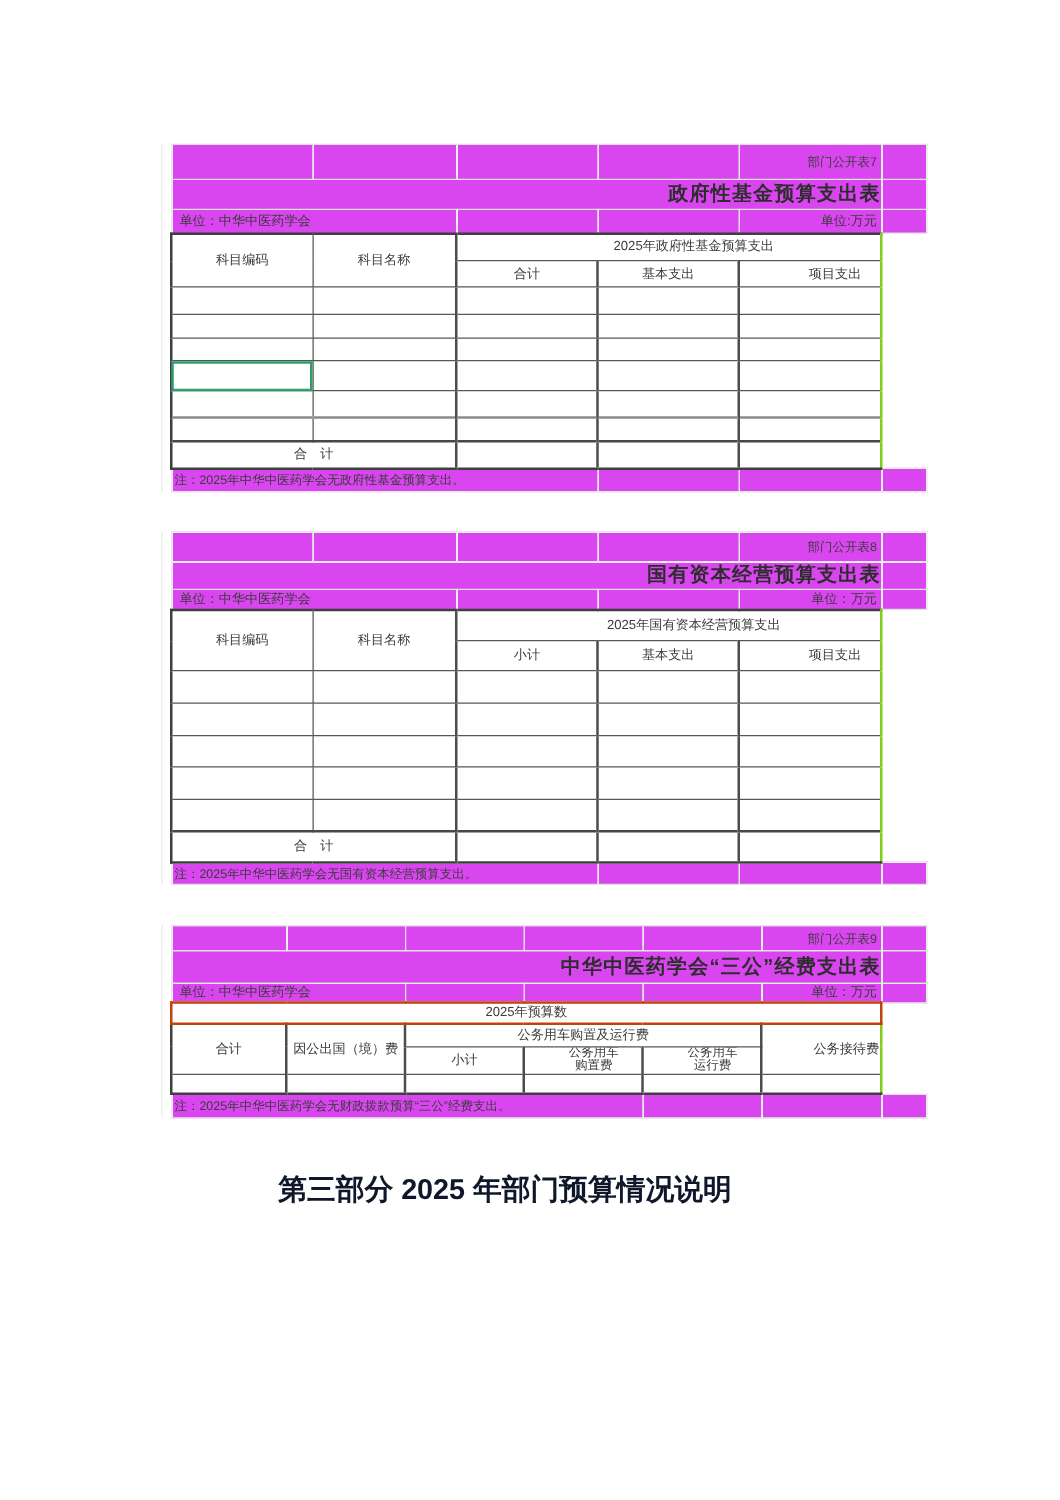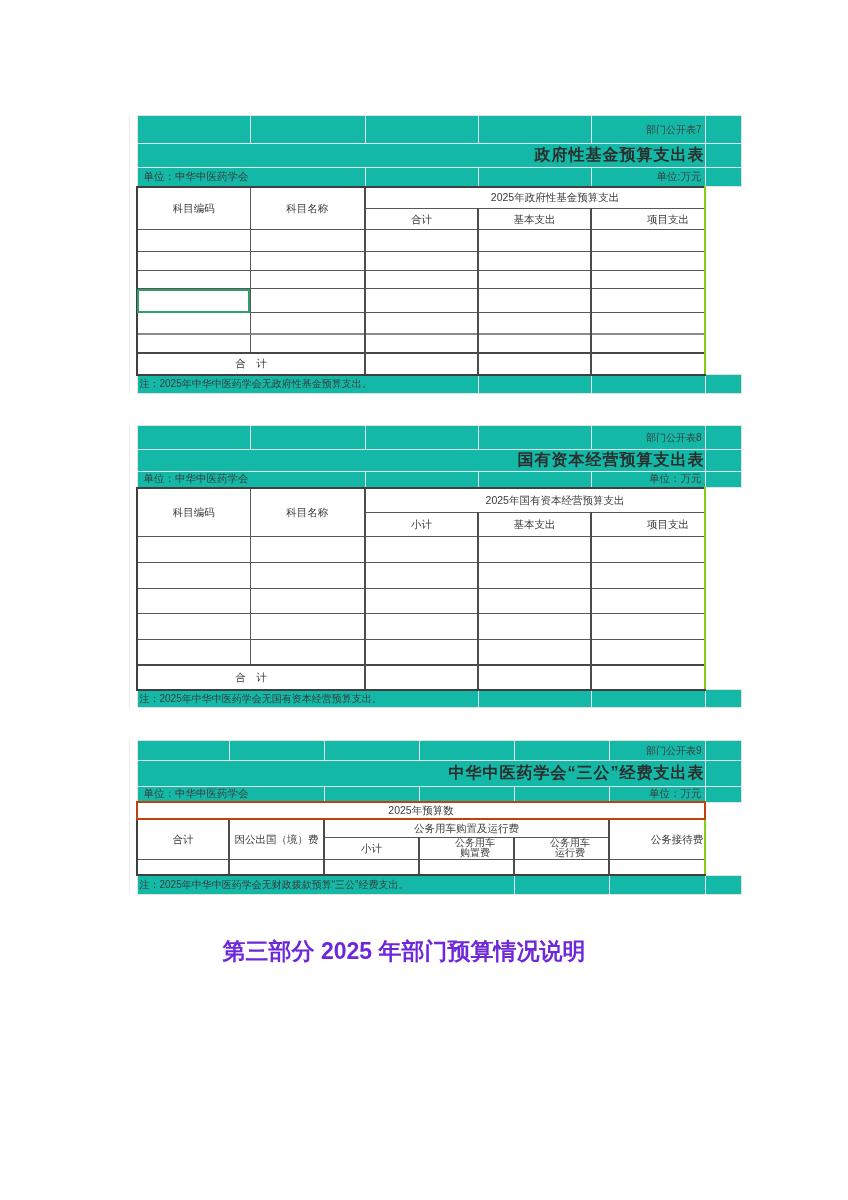--- a/index.html
+++ b/index.html
@@ -3,41 +3,41 @@
 <meta charset="utf-8">
 <style>
   html,body{margin:0;padding:0;background:#fff;}
   body{width:848px;height:1200px;font-family:"Liberation Sans",sans-serif;}
   .page{position:relative;width:848px;height:1200px;background:#ffffff;overflow:hidden;}
   .blk{position:absolute;left:136px;}
   .leftline{position:absolute;left:-7px;top:0;bottom:0;width:1px;background:#ececec;}
   table{border-collapse:collapse;table-layout:fixed;width:604px;}
   td{padding:0;overflow:hidden;font-size:10.5px;color:#3b3b3b;vertical-align:middle;}
   
-  .g{border:1px solid #e2e2e2;background:#14b8a6;}
+  .g{border:1px solid #e2e2e2;background:#d946ef;}
   
   .d{border:1px solid #575757;background:#fff;}
   .ghost{border:none;background:#fff;}
   .ot{border-top:2px solid #3f3f3f;}
   .ol{border-left:2px solid #3f3f3f;}
   .or{border-right:2px solid #84cc16;padding-left:40px;}
   .ob{border-bottom:2px solid #3f3f3f;}
   .tt{border-top-width:2px;border-top-color:#474747;}
   .vt{border-left-width:2px;border-left-color:#4c4c4c;}
   .obox{border:2px solid #c2410c;}
   .thick{border-top:2px solid #8a8a8a;}
   .sel{outline:2px solid #2f9e68;outline-offset:-2px;}
   .lab{font-size:10px;color:#3c3c3c;text-align:right;padding-right:3px;}
   .title{font-size:16px;font-weight:bold;color:#2d2d2d;text-align:right;letter-spacing:1px;}
   .unitL{font-size:10.5px;text-align:left;padding-left:6px;}
   .unitR{font-size:10.5px;text-align:right;padding-right:3px;}
   .hc{text-align:center;line-height:1.2;}
   .pl{white-space:pre-line;line-height:1.06;font-size:10px;padding-left:17px;}
   .note{font-size:10px;text-align:left;padding-left:2px;}
-  .heading{position:absolute;left:0;width:808px;text-align:center;font-weight:bold;color:#6d28d9;}
+  .heading{position:absolute;left:0;width:808px;text-align:center;font-weight:bold;color:#0f172a;}
   .h-part{top:936px;font-size:23px;}
   .h-sect{top:1000px;font-size:24px;}
 </style>
 </head>
 <body>
 
 <div class="page">
 
   <div class="blk" style="top:115px;">
     <div class="leftline"></div>

